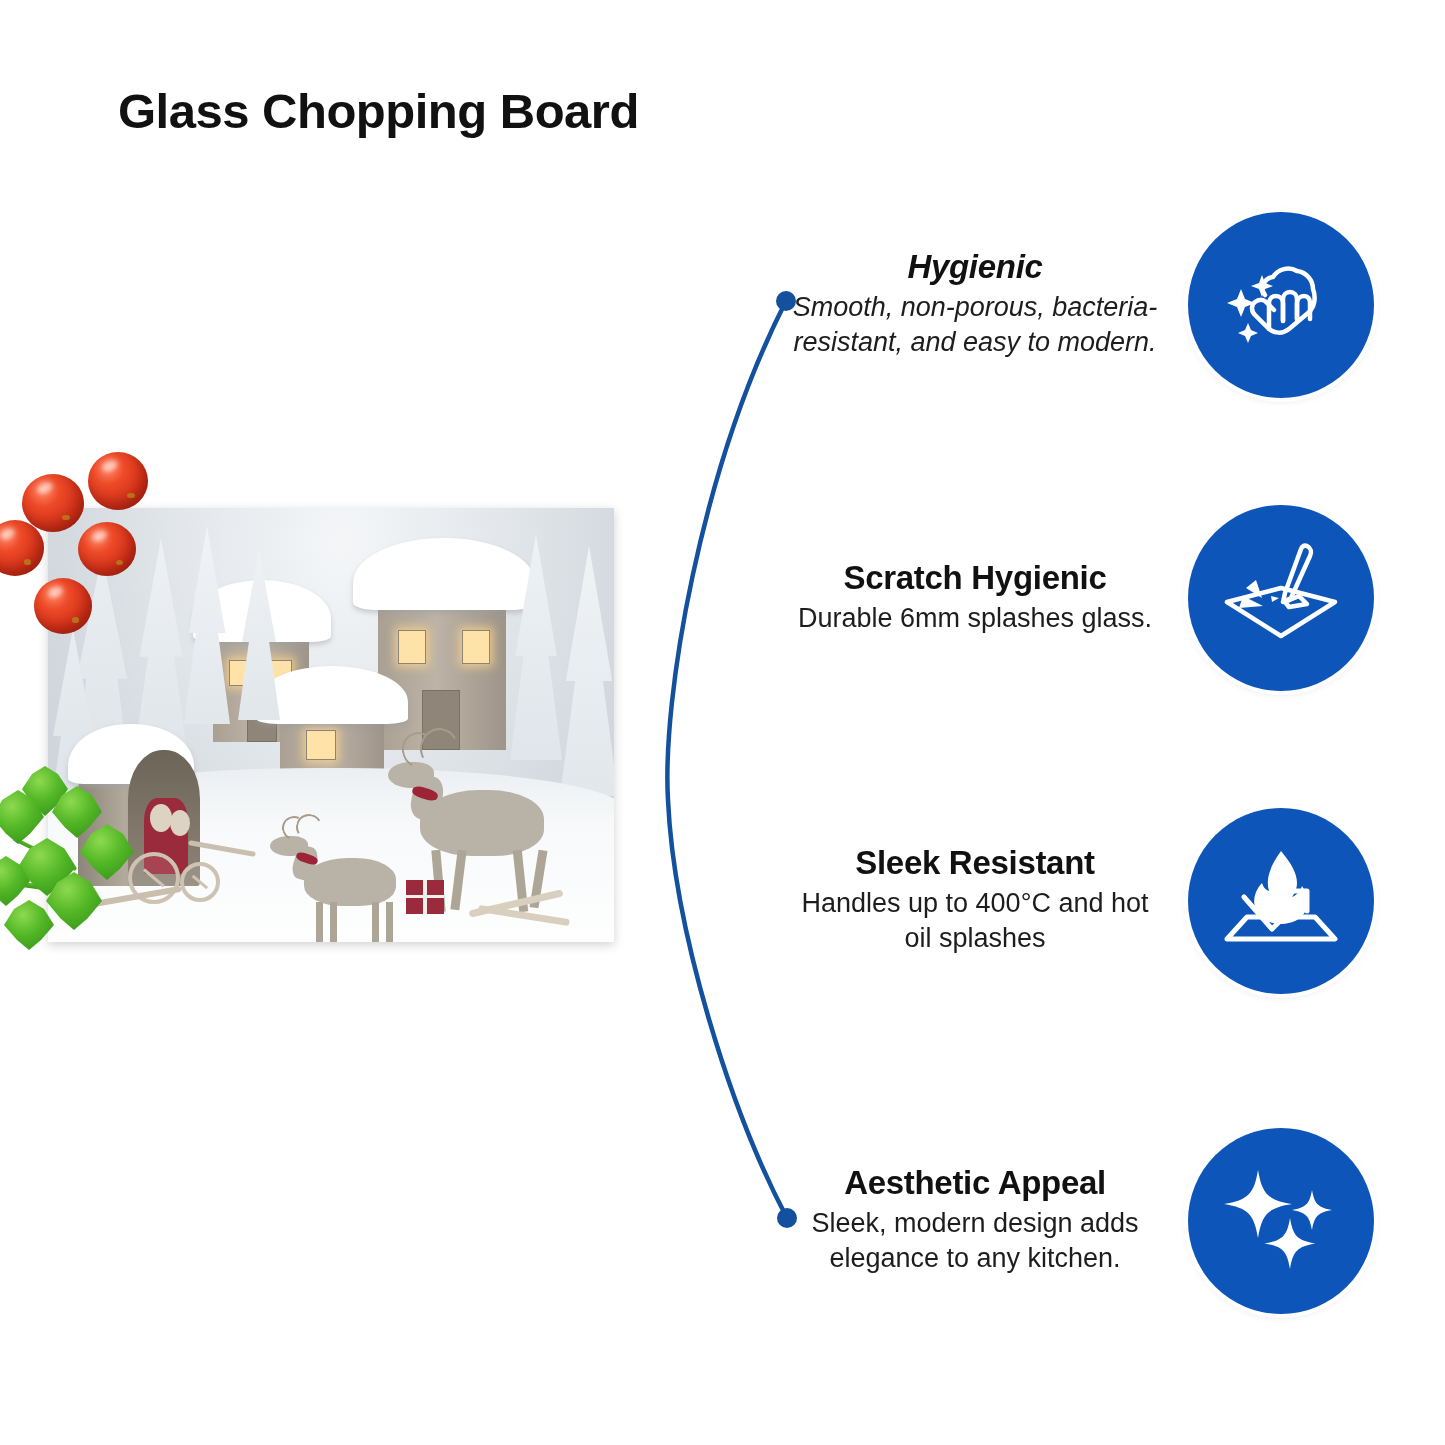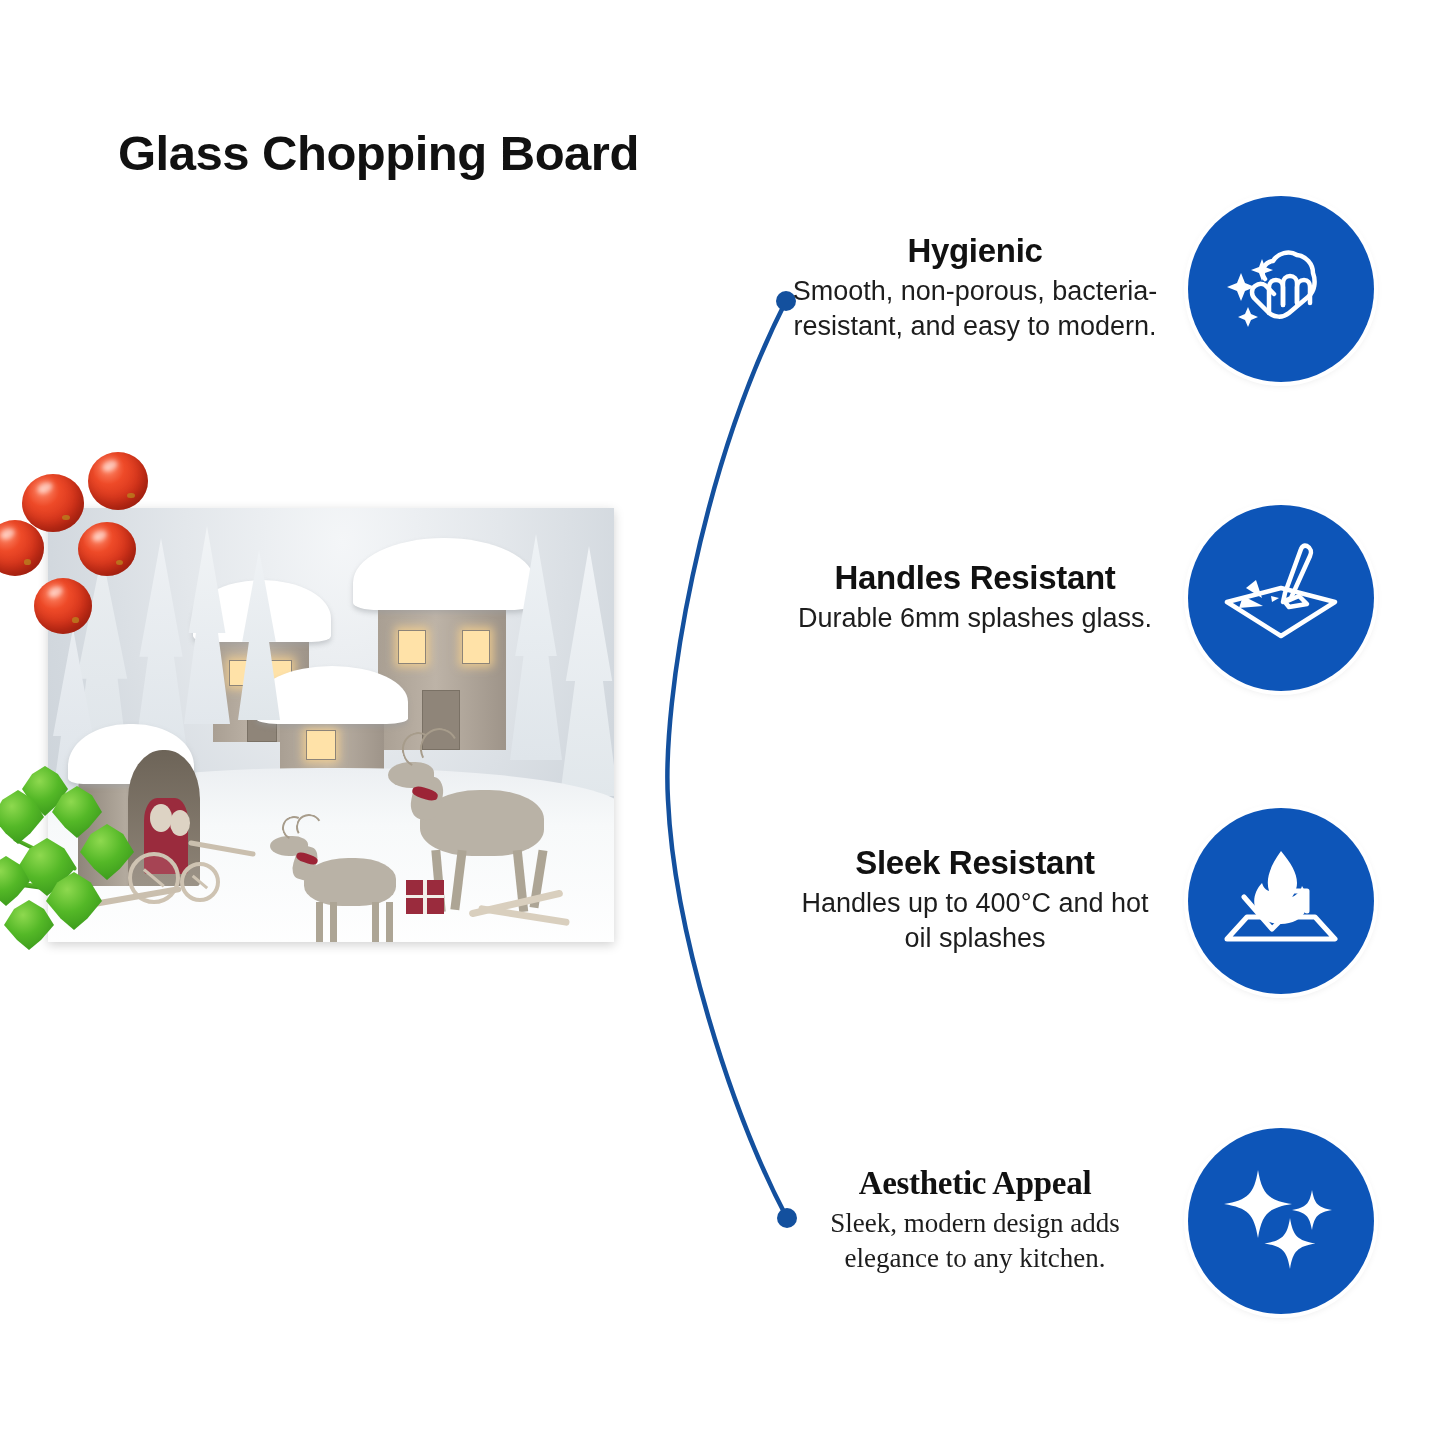--- a/index.html
+++ b/index.html
@@ -8,21 +8,21 @@
     background: #ffffff;
     font-family: "Liberation Sans", sans-serif;
     overflow: hidden;
   }
   .page { position: relative; width: 1445px; height: 1445px; background: #fff; }
 
   
   .header { position: absolute; left: 118px; top: 86px; }
   .title {
     font-size: 49px; font-weight: bold; color: #111111;
-    letter-spacing: -0.5px; line-height: 1.05; white-space: nowrap; margin-top: 42px;
+    letter-spacing: -0.5px; line-height: 1.05; white-space: nowrap;
   }
   .subtitle {
     margin-top: 12px;
     font-size: 36px; font-weight: bold; color: #1256B0;
     letter-spacing: -0.2px; line-height: 1.05; white-space: nowrap;
   }
 
   
   .product-stage { position: absolute; left: 0px; top: 430px; width: 660px; height: 560px; }
 
@@ -124,24 +124,24 @@
   }
   .feature .f-desc { font-size: 27px; color: #1d1d1d; line-height: 1.30; }
 
   .icon-circle {
     width: 186px; height: 186px; border-radius: 50%; background: #0D55B8;
     margin-left: 28px; flex: 0 0 186px; position: relative;
     box-shadow: 0 0 0 4px #ffffff, 0 2px 9px rgba(0,0,0,0.13);
   }
   .icon-circle svg { position:absolute; left:50%; top:50%; transform: translate(-50%,-50%); }
 
-  .f1 { left: 790px; top: 196px; }
+  .f1 { left: 790px; top: 212px; font-style: italic; }
   .f2 { left: 790px; top: 505px; }
   .f3 { left: 790px; top: 808px; }
-  .f4 { left: 790px; top: 1128px; font-family: Liberation Serif, serif; }
+  .f4 { left: 790px; top: 1128px; }
 </style>
 </head>
 <body>
 
 <div class="page">
 
   <div class="header">
     <div class="title">Glass Chopping Board</div>
   </div>
 
@@ -300,21 +300,21 @@
         <path d="M76 74V58c0-4 3-7 7-7s6 3 6 7v16"></path>
         <path d="M41 30l3 8 8 3-8 3-3 8-3-8-8-3 8-3z" fill="#ffffff" stroke="none"></path>
         <path d="M20 44l4 10 10 4-10 4-4 10-4-10-10-4 10-4z" fill="#ffffff" stroke="none"></path>
         <path d="M27 78l3 7 7 3-7 3-3 7-3-7-7-3 7-3z" fill="#ffffff" stroke="none"></path>
       </svg>
     </div>
   </div>
 
   <div class="feature f2">
     <div class="text">
-      <div class="f-title">Handles Resistant</div>
+      <div class="f-title">Scratch Hygienic</div>
       <div class="f-desc">Durable 6mm splashes glass.</div>
     </div>
     <div class="icon-circle">
       <svg width="124" height="124" viewBox="0 0 124 124" fill="none" stroke="#ffffff" stroke-width="4.5" stroke-linecap="round" stroke-linejoin="round">
         <path d="M8 66l54-14 54 14-54 34z"></path>
         <path d="M88 10c4 2 5 6 3 10L72 62l-8 4 2-9 16-44c1-3 3-4 6-3z"></path>
         <path d="M66 66l14-6 8 8-18 3z"></path>
         <path d="M37 44l6 18-16-10z" fill="#ffffff" stroke="none"></path>
         <path d="M24 60l20 10-24 2z" fill="#ffffff" stroke="none"></path>
         <path d="M52 60l8 2-7 4z" fill="#ffffff" stroke="none"></path>

